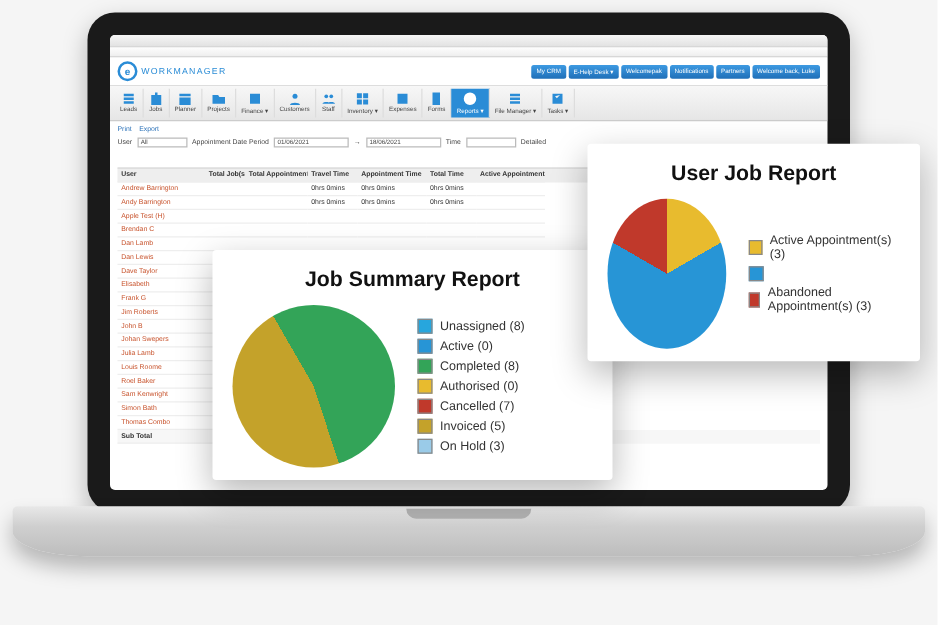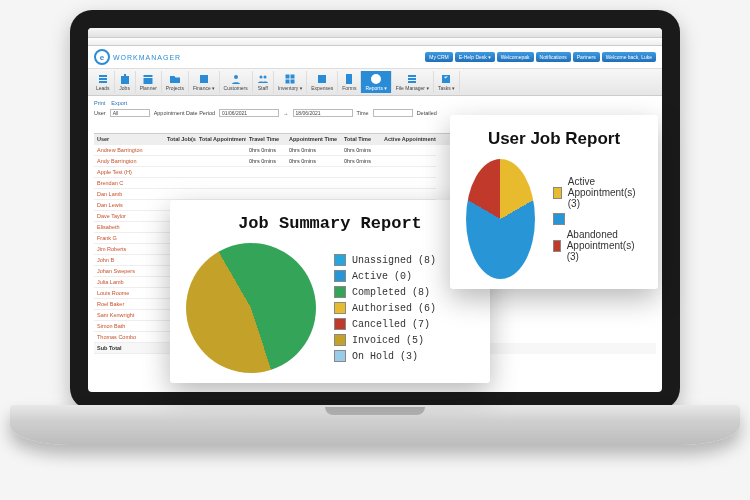--- a/index.html
+++ b/index.html
@@ -144,22 +144,22 @@
     color:#111; margin-bottom:10px;
   }
   .card-body { display:flex; align-items:center; gap:18px; }
   .legend { font-size:10px; color:#333; }
   .legend .item { display:flex; align-items:center; gap:6px; margin:4px 0;}
   .legend .sw { width:12px; height:12px; border:1px solid #888; }
 
   
   .pie { position:relative; border-radius:50%; }
 
-  .card.jsr { left:170px; top:200px; width:320px;font-family:Liberation Mono, monospace; }
-  .card.ujr { left:450px; top:115px; width:208px; }
+  .card.jsr { left:170px; top:200px; width:320px; }
+  .card.ujr { left:470px; top:115px; width:266px; }
 
   
   .pie-jsr {
     width:130px; height:130px;
     background: conic-gradient(from -30deg,
       #33a458 0deg 192deg,
       #c4a22a 192deg 360deg);
   }
 
   
@@ -507,21 +507,21 @@
         <div class="item">
           <span class="sw" style="background: rgb(39, 149, 214);"></span>
           <span>Active (0)</span>
         </div>
         <div class="item">
           <span class="sw" style="background: rgb(51, 164, 88);"></span>
           <span>Completed (8)</span>
         </div>
         <div class="item">
           <span class="sw" style="background: rgb(232, 187, 46);"></span>
-          <span>Authorised (6)</span>
+          <span>Authorised (0)</span>
         </div>
         <div class="item">
           <span class="sw" style="background: rgb(192, 57, 43);"></span>
           <span>Cancelled (7)</span>
         </div>
         <div class="item">
           <span class="sw" style="background: rgb(196, 162, 42);"></span>
           <span>Invoiced (5)</span>
         </div>
         <div class="item">

